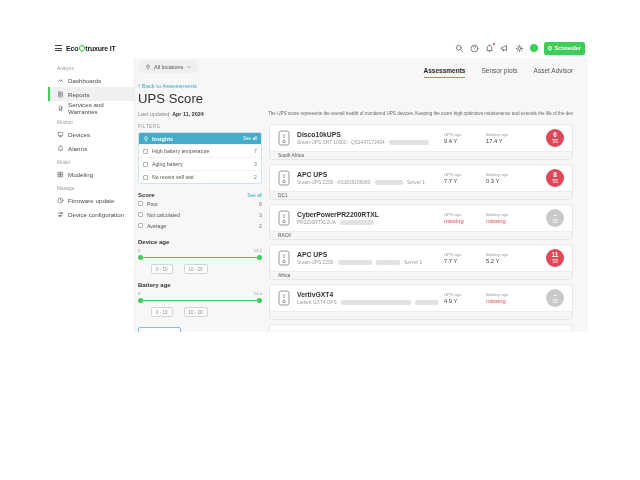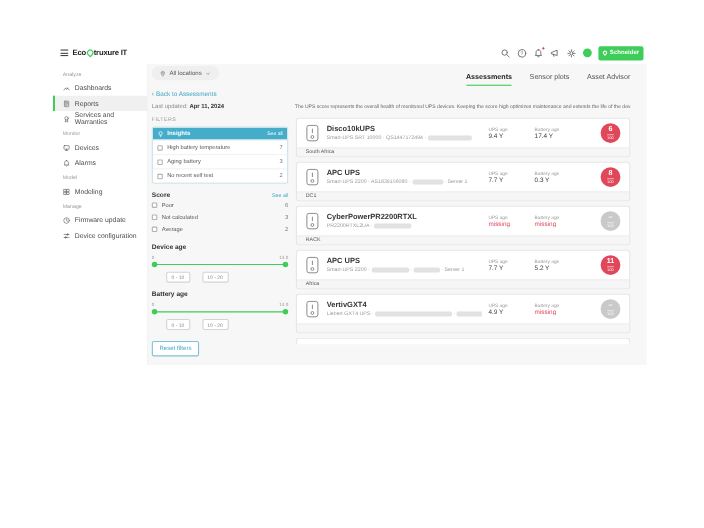--- a/index.html
+++ b/index.html
@@ -267,20 +267,21 @@
           </div>
           <div class="tabs" id="tabs">
               <div class="tab active">Assessments</div>
               <div class="tab">Sensor plots</div>
               <div class="tab">Asset Advisor</div>
             </div>
         </div>
 
         <div class="back"><span class="chev">‹</span> <span>Back to Assessments</span></div>
 
+        <h1 class="title">UPS Score</h1>
 
         <div class="meta-row">
           <div class="updated"><span>Last updated:</span> <b>Apr 11, 2024</b></div>
           <div class="desc">The UPS score represents the overall health of monitored UPS devices. Keeping the score high optimizes maintenance and extends the life of the device.</div>
         </div>
 
         <div class="content">
           <aside class="filters">
             <div class="f-heading">FILTERS</div>
 

